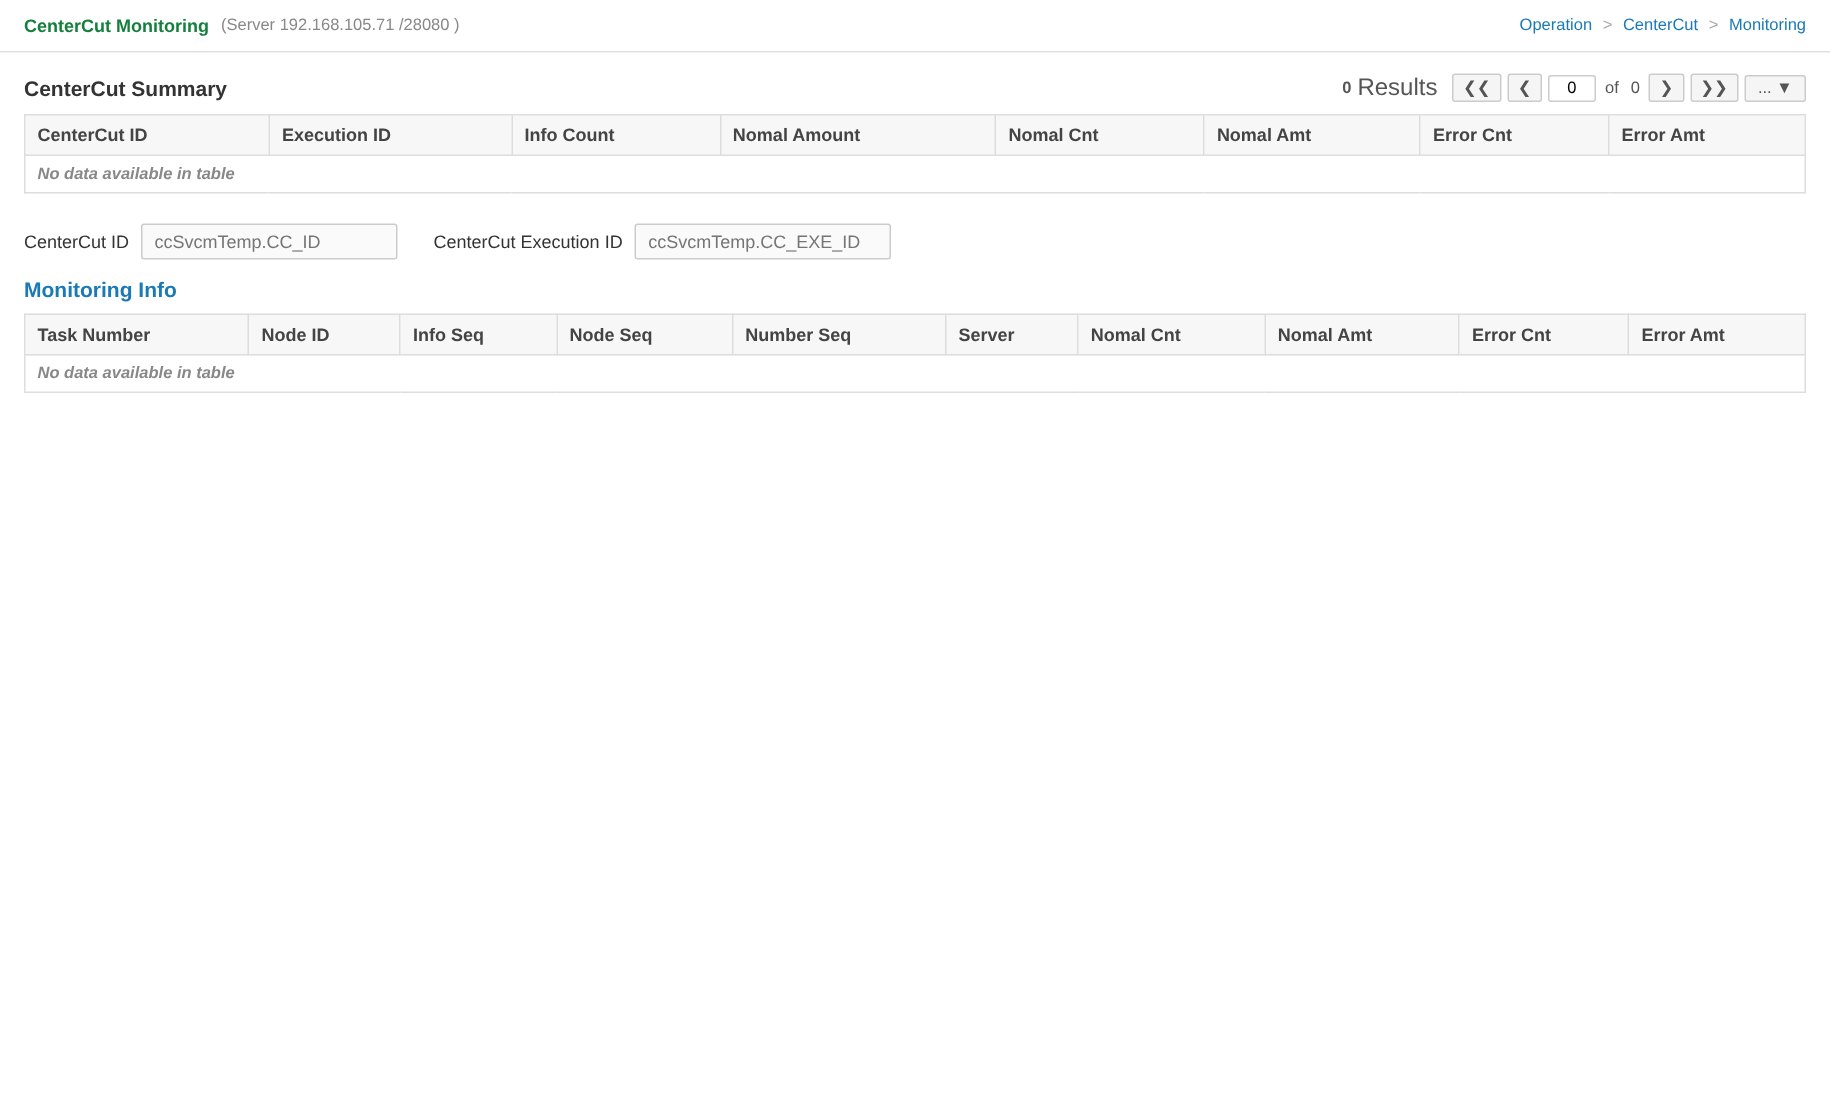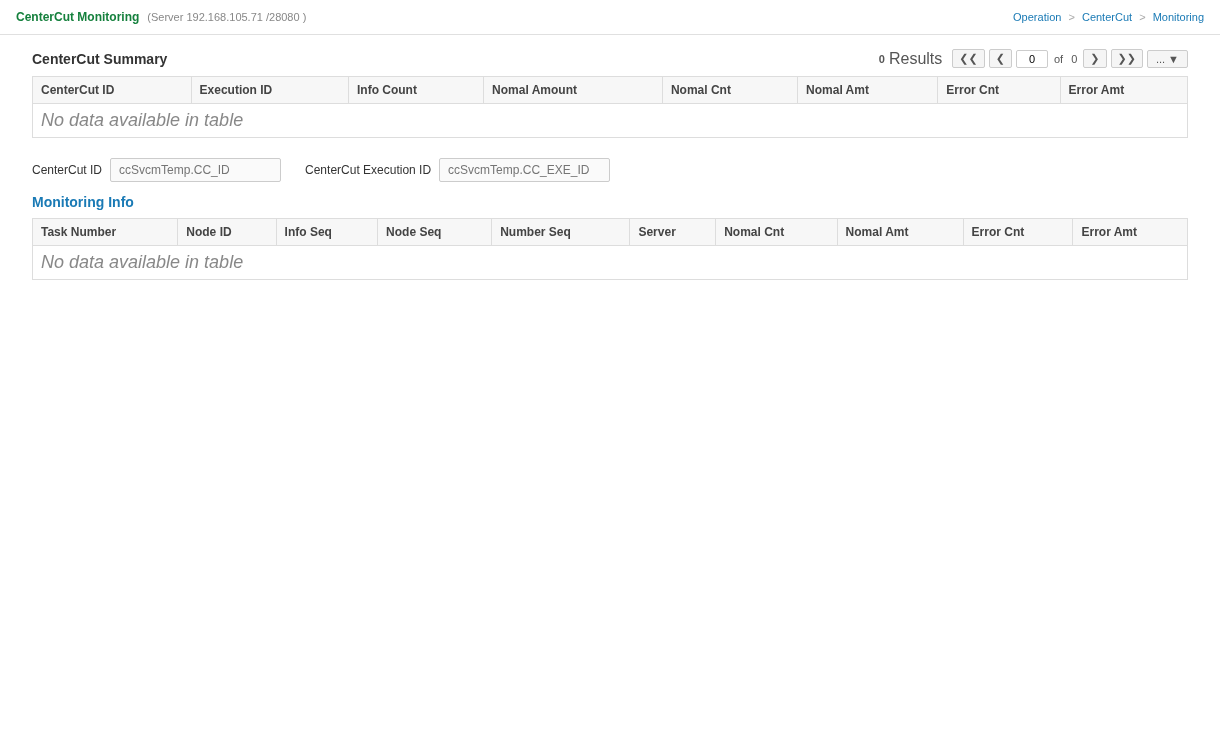--- a/index.html
+++ b/index.html
@@ -38,21 +38,21 @@
     .breadcrumb span.active {
       color: #1a7ab5;
     }
     .breadcrumb span.sep {
       margin: 0 4px;
       color: #aaa;
     }
 
     
     .content {
-      padding: 14px 32px;
+      padding: 14px 16px;
     }
 
     
     .section-header {
       display: flex;
       align-items: center;
       justify-content: space-between;
       margin-bottom: 8px;
     }
     .section-title {
@@ -127,23 +127,24 @@
       font-weight: 600;
       color: #444;
       white-space: nowrap;
     }
     table td {
       border: 1px solid #ddd;
       padding: 6px 8px;
       color: #666;
     }
     .no-data {
-      font-size: 18px;
+      font-size: 11px;
       color: #888;
       font-style: italic;
+      font-weight: bold;
     }
 
     
     .form-row {
       display: flex;
       align-items: center;
       gap: 24px;
       margin: 20px 0 12px 0;
     }
     .form-field {

